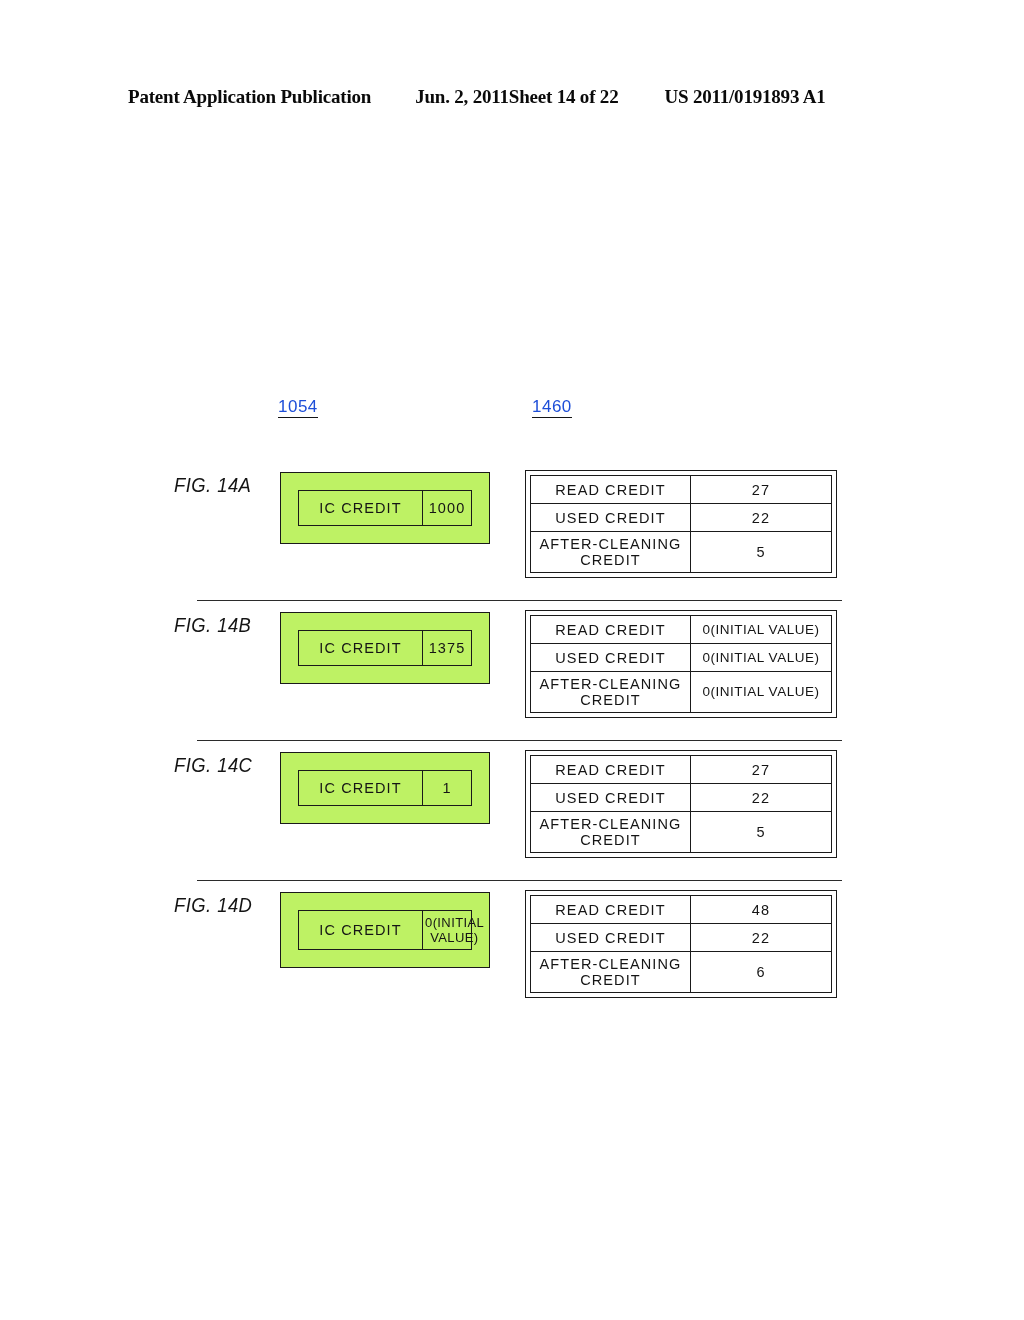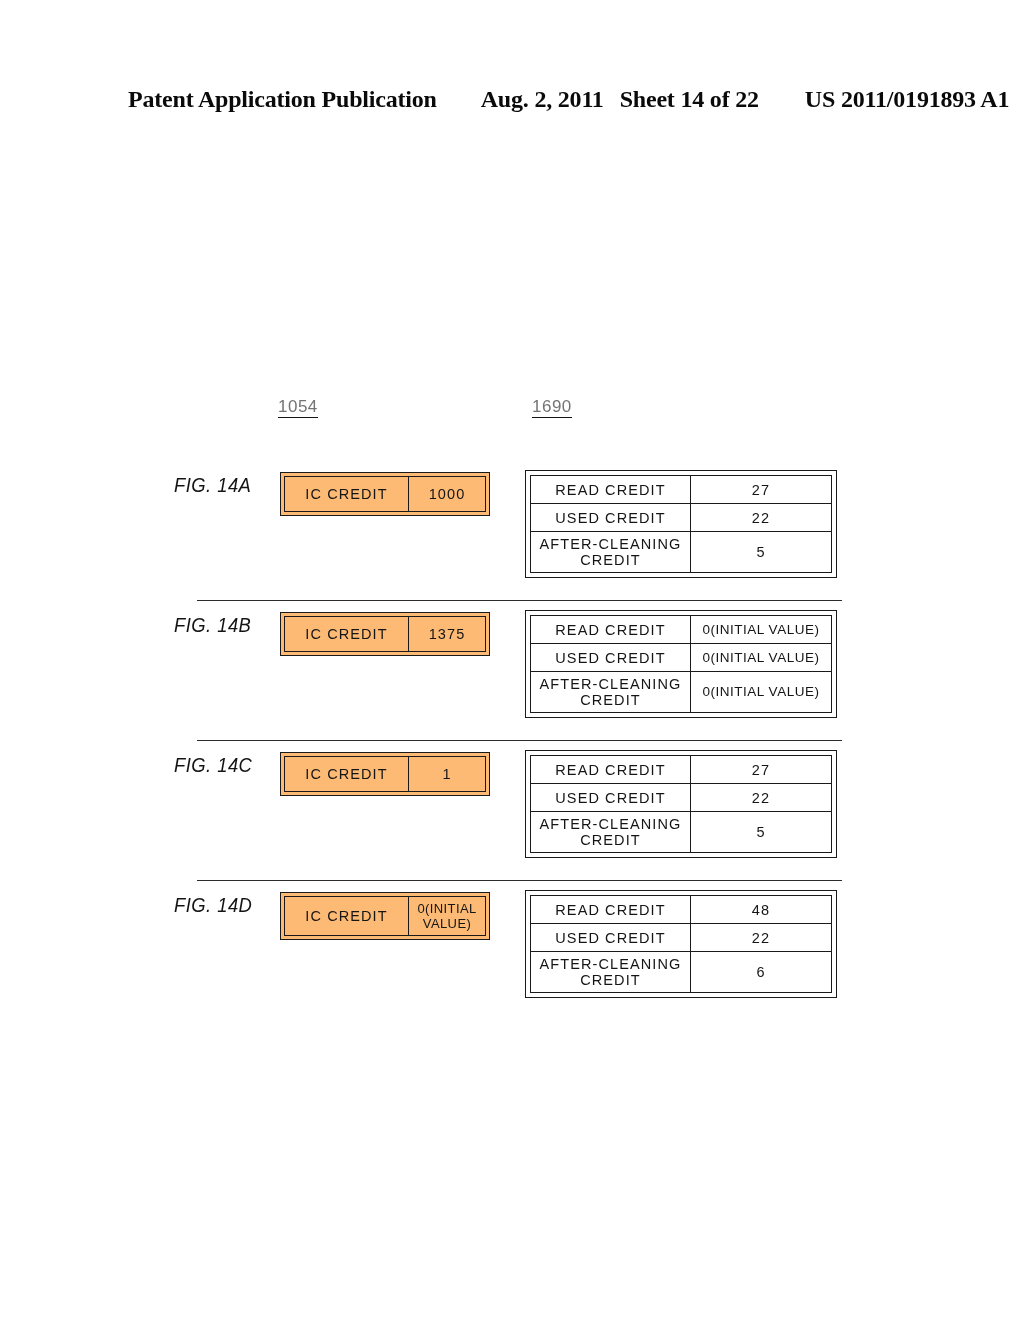--- a/index.html
+++ b/index.html
@@ -20,49 +20,49 @@
   
   .page-header {
     position: absolute;
     top: 86px;
     left: 128px;
     width: 768px;
     display: flex;
     align-items: flex-end;
     font-family: "Liberation Serif", serif;
     font-weight: bold;
-    font-size: 24px;
+    font-size: 19px;
     letter-spacing: -0.2px;
     color: #0a0a0a;
     white-space: nowrap;
   }
   .hdr-pub   { }
   .hdr-date  { margin-left: 44px; }
-  .hdr-sheet { margin-left: 16px; }
+  .hdr-sheet { margin-left: 0; }
   .hdr-num   { margin-left: 46px; }
 
   
   .sheet {
     position: absolute;
     top: 398px;
     left: 170px;
     width: 700px;
   }
 
   
   .ref-row {
     position: relative;
     height: 30px;
   }
   .ref-label {
     position: absolute;
     font-family: "Liberation Sans", sans-serif;
     font-size: 17px;
     letter-spacing: 0.5px;
-    color: #737373;
+    color: #1d4ed8;
     border-bottom: 1.5px solid #141414;
     padding-bottom: 1px;
     line-height: 18px;
   }
   .ref-1054 { left: 108px; }
   .ref-1170 { left: 362px; }
 
   
   .fig-block {
     position: relative;
@@ -85,22 +85,22 @@
     transform-origin: left center;
   }
 
   
   .ic-box {
     position: absolute;
     left: 110px;
     top: 44px;
     width: 210px;
     border: 1.6px solid #1a1a1a;
-    background: #fdba74;
-    padding: 3px;
+    background: #bef264;
+    padding: 17px;
     box-sizing: border-box;
   }
   .ic-inner {
     display: flex;
     border: 1.4px solid #1a1a1a;
     box-sizing: border-box;
     min-height: 36px;
   }
   .ic-cell {
     display: flex;
@@ -185,30 +185,30 @@
     height: 0;
     border-top: 1.4px solid #2b2b2b;
   }
   .sep-a { top: 172px; }
 </style>
 </head>
 <body>
 
 <div class="page-header">
   <span class="hdr-pub">Patent Application Publication</span>
-  <span class="hdr-date">Aug. 2, 2011</span>
+  <span class="hdr-date">Jun. 2, 2011</span>
   <span class="hdr-sheet">Sheet 14 of 22</span>
   <span class="hdr-num">US 2011/0191893 A1</span>
 </div>
 
 <div class="sheet">
 
   <div class="ref-row">
     <span class="ref-label ref-1054">1054</span>
-    <span class="ref-label ref-1170">1690</span>
+    <span class="ref-label ref-1170">1460</span>
   </div>
 
   <div class="fig-block">
     <div class="fig-label">FIG. 14A</div>
 
     <div class="ic-box">
       <div class="ic-inner">
         <div class="ic-cell label">IC CREDIT</div>
         <div class="ic-cell value">1000</div>
       </div>

